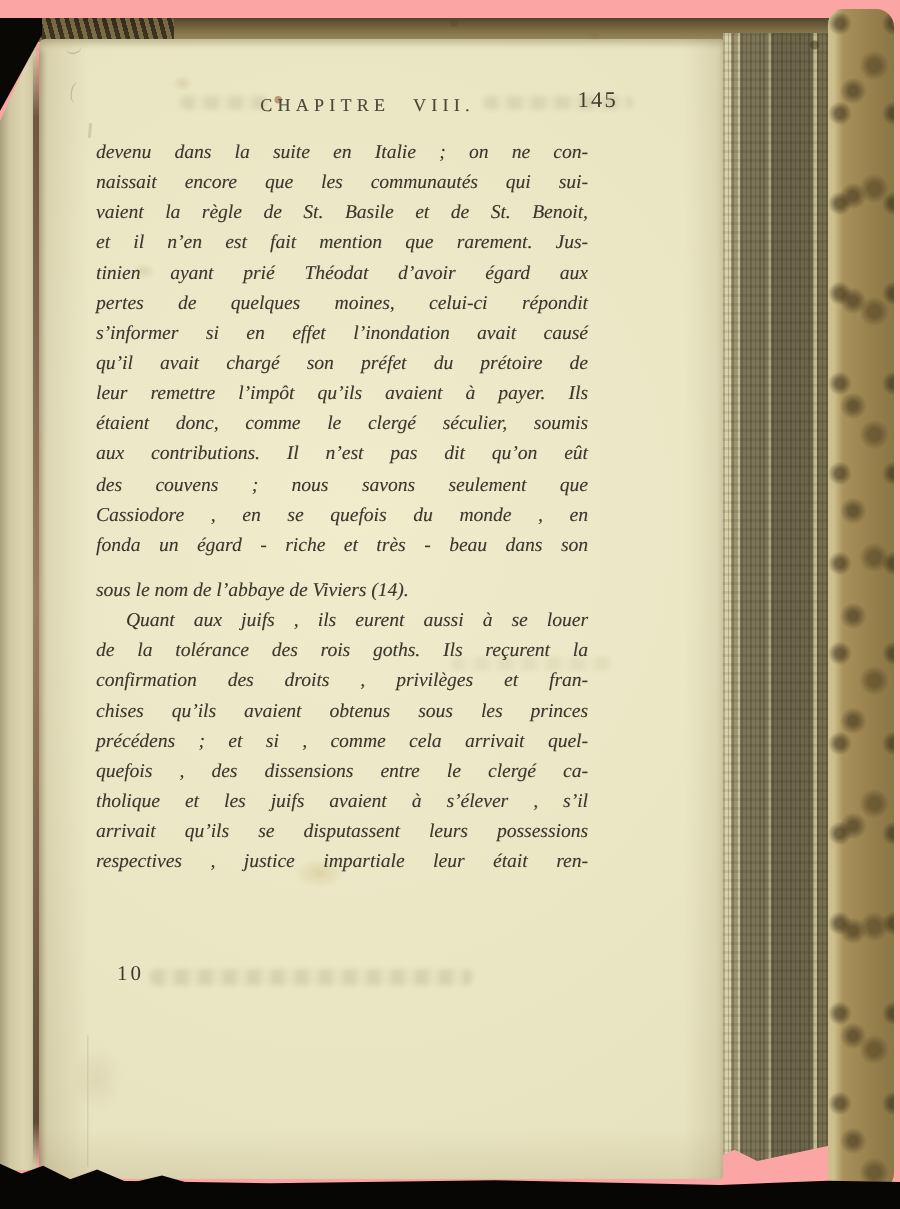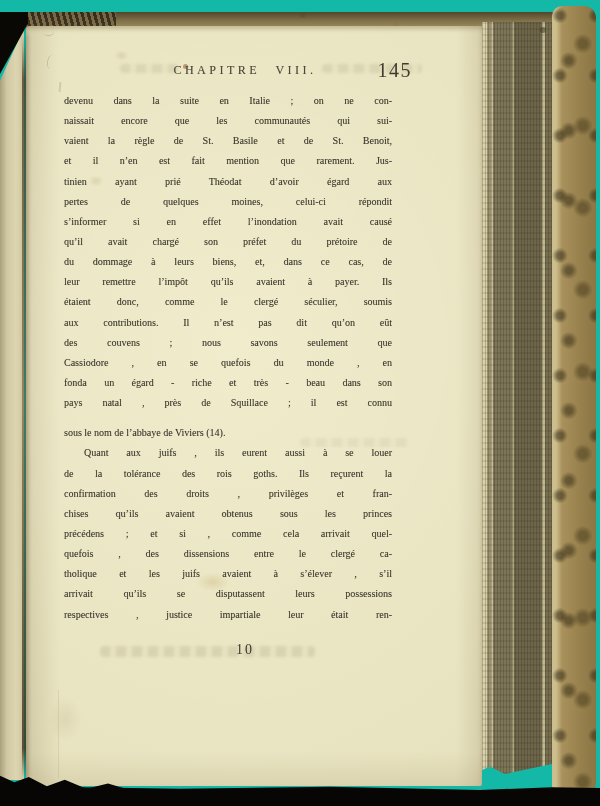--- a/index.html
+++ b/index.html
@@ -1,21 +1,21 @@
 <!DOCTYPE html>
 <html><head>
 <meta charset="utf-8">
 <style>
   * { box-sizing: border-box; margin: 0; padding: 0; }
   html, body { background: #080604; }
   .scene {
     position: relative;
     width: 600px; height: 806px;
     overflow: hidden;
-    background: #14b8a6;
+    background: #fca5a5;
     font-family: "Liberation Serif", "DejaVu Serif", serif;
   }
 
   
   .left-sliver {
     position: absolute; left: 0; top: 28px; width: 24px; height: 752px;
     background: linear-gradient(90deg, #a99f7c 0, #cfc8a3 28%, #dcd5af 65%, #cfc8a2 100%);
     clip-path: polygon(0 7%, 100% 0, 100% 100%, 0 100%);
   }
   .top-edges {
@@ -87,32 +87,33 @@
   
   .txt { position: absolute; color: #3a372d; }
   .header-row { left: 64px; top: 63px; width: 348px; height: 20px; }
   .chapter {
     display: block; text-align: center; padding-left: 14px;
     font-size: 12px; letter-spacing: 3.5px; word-spacing: 9px;
     color: #4c483a; text-shadow: .3px .3px 0 rgba(70,64,50,.3);
   }
   .pagenum {
     position: absolute; right: 0; top: -4px;
-    font-size: 20px; letter-spacing: 1.5px; color: #3f3b2f;
+    font-size: 15px; letter-spacing: 1.5px; color: #3f3b2f;
   }
   .body-text {
     left: 64px; top: 91px; width: 328px;
-    font-size: 10px; line-height: 20.15px;
+    font-size: 13px; line-height: 20.15px;
     text-shadow: .3px .3px 0 rgba(58,54,44,.3);
+    font-style: italic;
   }
   .tline { height: 20.15px; text-align: justify; text-align-last: justify; }
   .tline.par-end { text-align-last: left; margin-top: 10px; }
   .tline.indent { padding-left: 20px; }
   .sig {
-    left: 64px; top: 642px; width: 348px; text-align: center; padding-left: 14px;
+    left: 64px; top: 642px; width: 348px; padding-left: 14px;
     font-size: 14px; letter-spacing: 2px; color: #3d3a2f;
   }
 
   
   .ghost {
     position: absolute; border-radius: 4px;
     background: repeating-linear-gradient(90deg, rgba(118,106,70,.28) 0 10px, rgba(118,106,70,.06) 10px 16px);
     filter: blur(1.6px); opacity: .5;
   }
   .g1 { left: 120px; top: 64px; width: 58px; height: 9px; }
@@ -181,28 +182,26 @@
 
   <div class="txt body-text">
     <div class="tline">devenu dans la suite en Italie ; on ne con-</div>
     <div class="tline">naissait encore que les communautés qui sui-</div>
     <div class="tline">vaient la règle de St. Basile et de St. Benoit,</div>
     <div class="tline">et il n’en est fait mention que rarement. Jus-</div>
     <div class="tline">tinien ayant prié Théodat d’avoir égard aux</div>
     <div class="tline">pertes de quelques moines, celui-ci répondit</div>
     <div class="tline">s’informer si en effet l’inondation avait causé</div>
     <div class="tline">qu’il avait chargé son préfet du prétoire de</div>
-    <div class="tline">du dommage à leurs biens, et, dans ce cas, de</div>
     <div class="tline">leur remettre l’impôt qu’ils avaient à payer. Ils</div>
     <div class="tline">étaient donc, comme le clergé séculier, soumis</div>
     <div class="tline">aux contributions. Il n’est pas dit qu’on eût</div>
     <div class="tline">des couvens ; nous savons seulement que</div>
     <div class="tline">Cassiodore , en se quefois du monde , en</div>
     <div class="tline">fonda un égard - riche et très - beau dans son</div>
-    <div class="tline">pays natal , près de Squillace ; il est connu</div>
     <div class="tline par-end">sous le nom de l’abbaye de Viviers (14).</div>
     <div class="tline indent">Quant aux juifs , ils eurent aussi à se louer</div>
     <div class="tline">de la tolérance des rois goths. Ils reçurent la</div>
     <div class="tline">confirmation des droits , privilèges et fran-</div>
     <div class="tline">chises qu’ils avaient obtenus sous les princes</div>
     <div class="tline">précédens ; et si , comme cela arrivait quel-</div>
     <div class="tline">quefois , des dissensions entre le clergé ca-</div>
     <div class="tline">tholique et les juifs avaient à s’élever , s’il</div>
     <div class="tline">arrivait qu’ils se disputassent leurs possessions</div>
     <div class="tline">respectives , justice impartiale leur était ren-</div>

